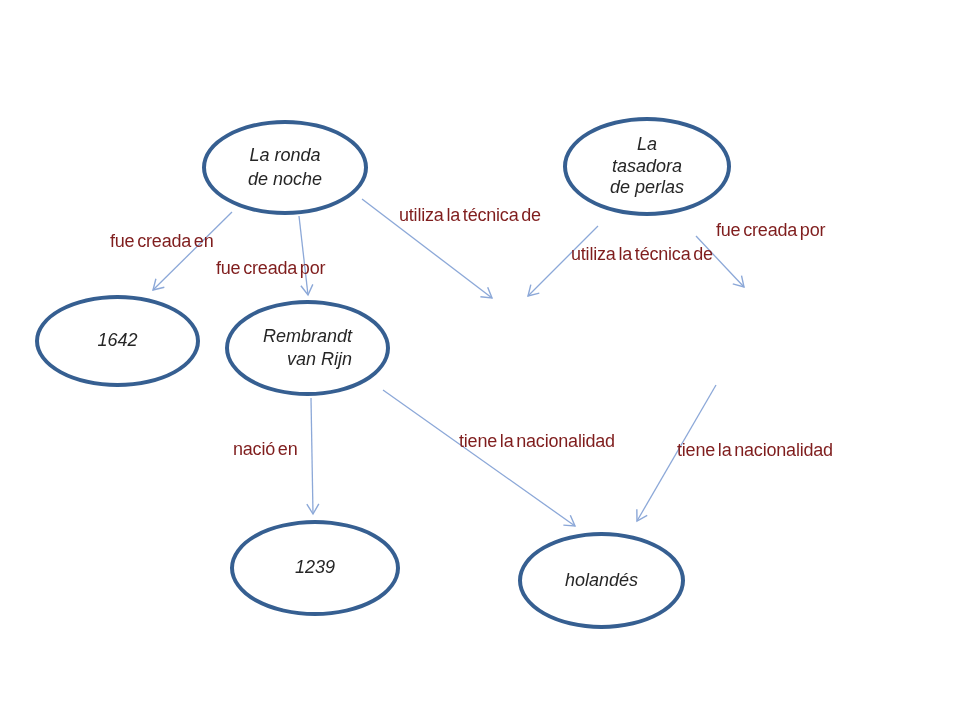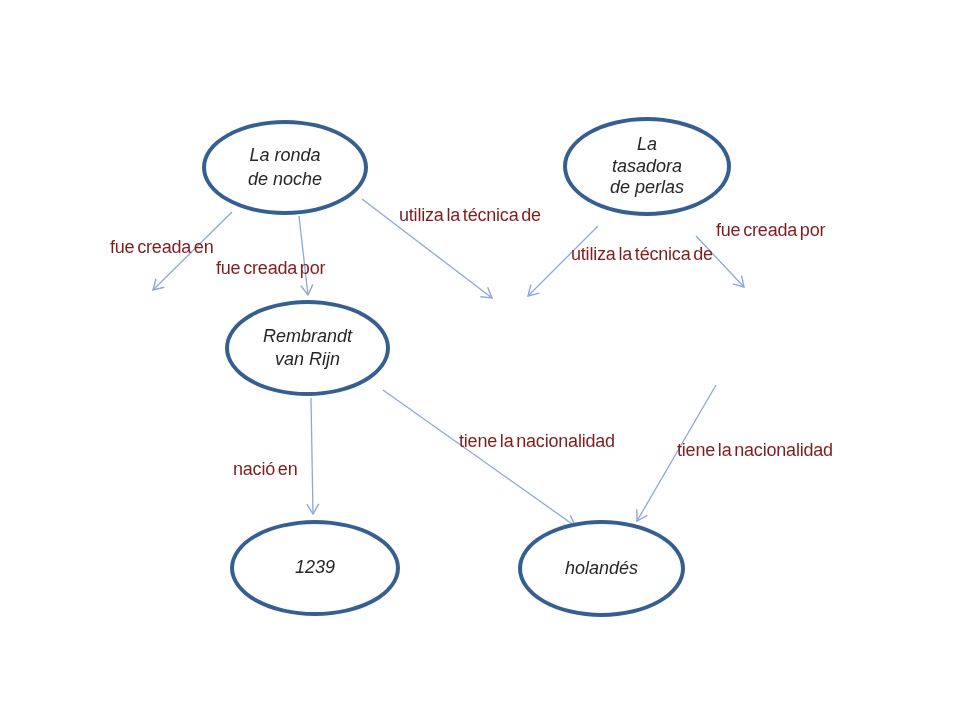--- a/index.html
+++ b/index.html
@@ -60,39 +60,40 @@
     <line x1="716" y1="385" x2="637" y2="521" stroke="#8ca8d8" stroke-width="1.3" marker-end="url(#arrow)"></line>
   </svg>
 
   <div class="node" style="left:202px; top:120px; width:166px; height:95px;">La ronda
 de noche</div>
 
   <div class="node" style="left:563px; top:117px; width:168px; height:99px; line-height:1.22;">La
 tasadora
 de perlas</div>
 
+  <div class="node" style="left:35px; top:295px; width:165px; height:92px;">1642</div>
 
-  <div class="node" style="left:225px; top:300px; width:165px; height:96px;">Rembrandt
+  <div class="node" style="left:225px; top:300px; width:165px; height:96px;text-align:right;">Rembrandt
 van Rijn</div>
 
 
 
   <div class="node" style="left:230px; top:520px; width:170px; height:96px;">1239</div>
 
-  <div class="node" style="left:518px; top:520px; width:167px; height:97px;">holandés</div>
+  <div class="node" style="left:518px; top:532px; width:167px; height:97px;">holandés</div>
 
-  <span class="edge-label" style="left:110px; top:237px;">fue creada en</span>
+  <span class="edge-label" style="left:110px; top:231px;">fue creada en</span>
 
   <span class="edge-label" style="left:216px; top:258px;">fue creada por</span>
 
   <span class="edge-label" style="left:399px; top:205px;">utiliza la técnica de</span>
 
   <span class="edge-label" style="left:571px; top:244px;">utiliza la técnica de</span>
 
   <span class="edge-label" style="left:716px; top:220px;">fue creada por</span>
 
-  <span class="edge-label" style="left:233px; top:439px;margin-top:20px;">nació en</span>
+  <span class="edge-label" style="left:233px; top:439px;">nació en</span>
 
   <span class="edge-label" style="left:459px; top:431px;">tiene la nacionalidad</span>
 
   <span class="edge-label" style="left:677px; top:440px;">tiene la nacionalidad</span>
 
 </div>
 
 </body></html>

